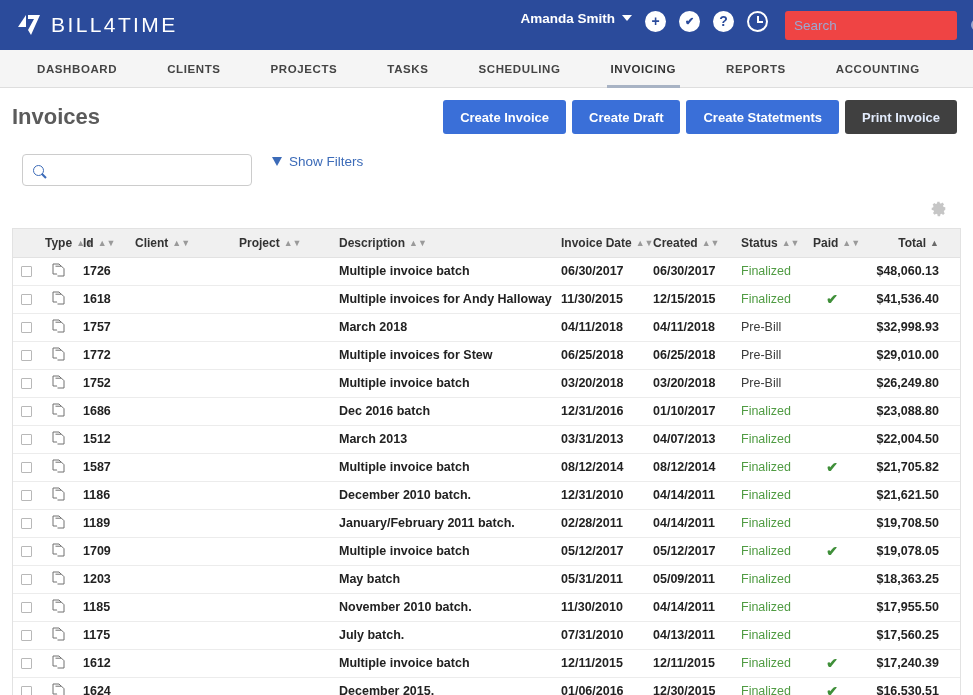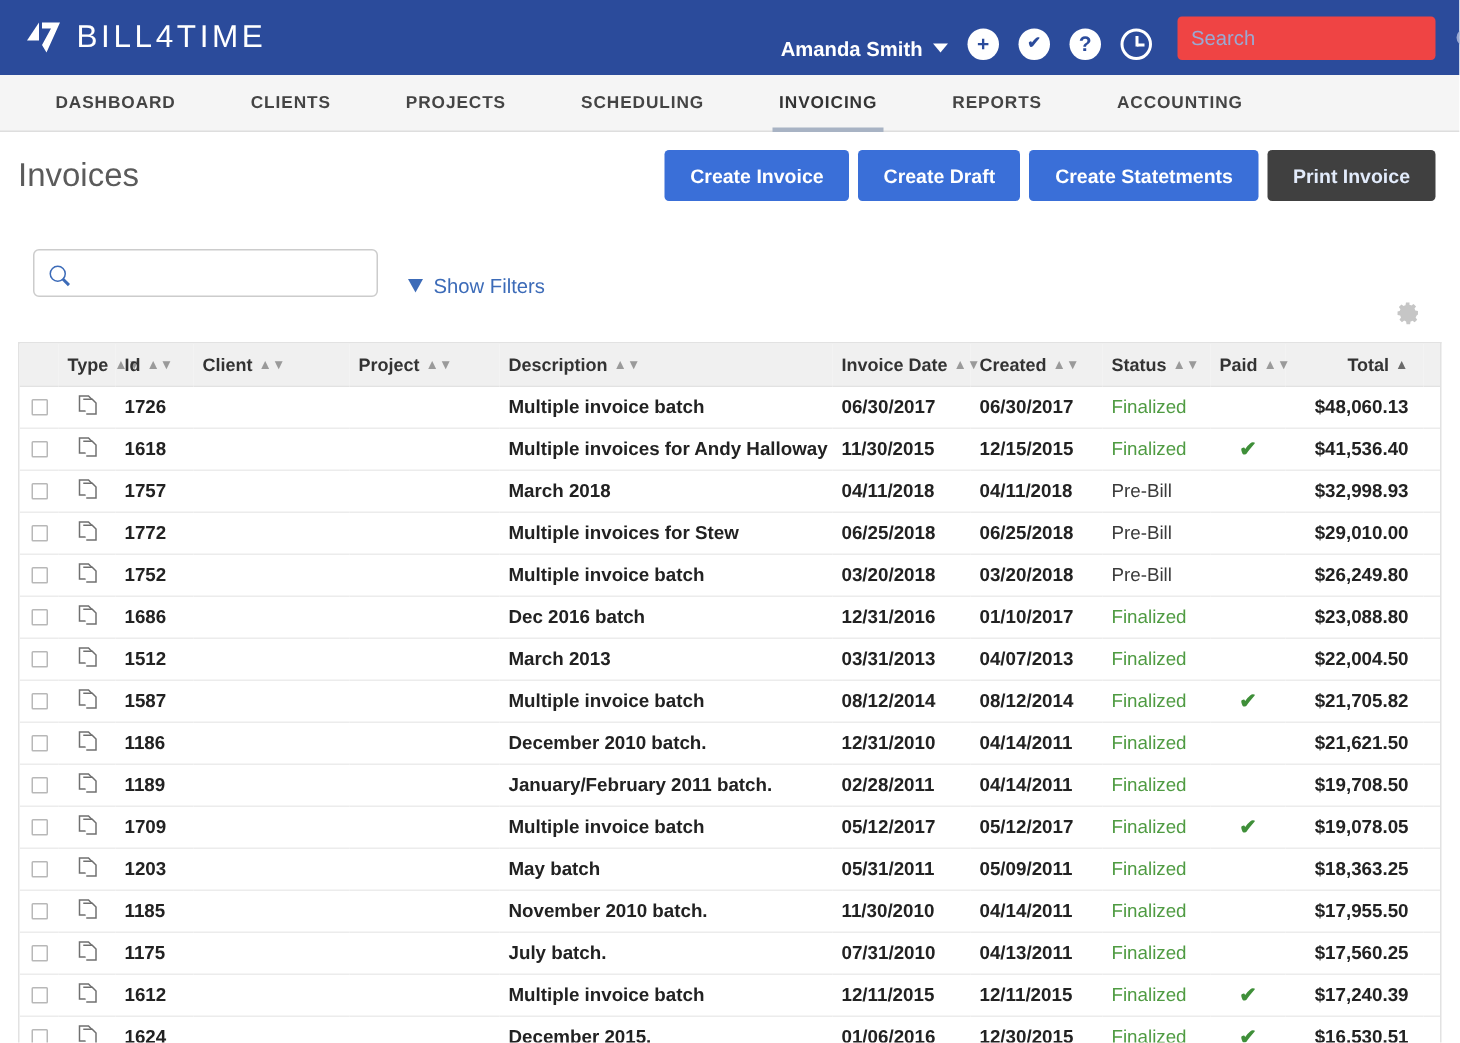--- a/index.html
+++ b/index.html
@@ -23,21 +23,21 @@
   .brand-mark { width: 26px; height: 24px; }
   .brand-text {
     color: #ffffff;
     font-size: 21px;
     letter-spacing: 2.4px;
     font-weight: 400;
   }
   .topbar-right {
     margin-left: auto;
     display: flex;
-    align-items: flex-end;
+    align-items: flex-start;
     gap: 13px;
   }
   .user-menu {
     display: flex; align-items: center; gap: 7px;
     color: #ffffff; font-size: 13.5px; font-weight: bold;
     cursor: pointer;
   }
   .caret-down {
     width: 0; height: 0;
     border-left: 5px solid transparent;
@@ -113,38 +113,38 @@
     height: 3px; background: #a8b3c4;
   }
 
   
   .pagehead {
     height: 58px;
     display: flex; align-items: center;
     padding: 0 16px 0 12px;
   }
   .page-title {
-    font-size: 22px; color: #5b5b5b; font-weight: normal;
+    font-size: 22px; color: #5b5b5b; font-weight: bold;
   }
   .actions { margin-left: auto; display: flex; gap: 6px; }
   .btn {
     height: 34px; padding: 0 17px;
     background: #3a6fd8; color: #ffffff;
     border: none; border-radius: 3px;
     font-size: 13px; font-weight: bold;
     font-family: "Liberation Sans", sans-serif;
     cursor: pointer;
   }
   .btn.disabled {
     background: #404040; color: #e2ebfb; cursor: default;
   }
 
   
   .filterrow {
-    display: flex; align-items: flex-end;
+    display: flex; align-items: flex-start;
     padding: 8px 12px 0 22px;
     height: 52px;
   }
   .searchfield {
     width: 230px; height: 32px;
     border: 1px solid #cccccc; border-radius: 4px;
     display: flex; align-items: center; padding: 0 10px;
     background: #ffffff;
   }
   .searchfield .mag2 {
@@ -282,20 +282,23 @@
 
 <div class="nav">
   <div class="nav-item">
       <span>DASHBOARD</span>
     </div>
   <div class="nav-item">
       <span>CLIENTS</span>
     </div>
   <div class="nav-item">
       <span>PROJECTS</span>
+    </div>
+  <div class="nav-item">
+      <span>TASKS</span>
     </div>
   <div class="nav-item">
       <span>SCHEDULING</span>
     </div>
   <div class="nav-item active">
       <span>INVOICING</span>
     </div>
   <div class="nav-item">
       <span>REPORTS</span>
     </div>

